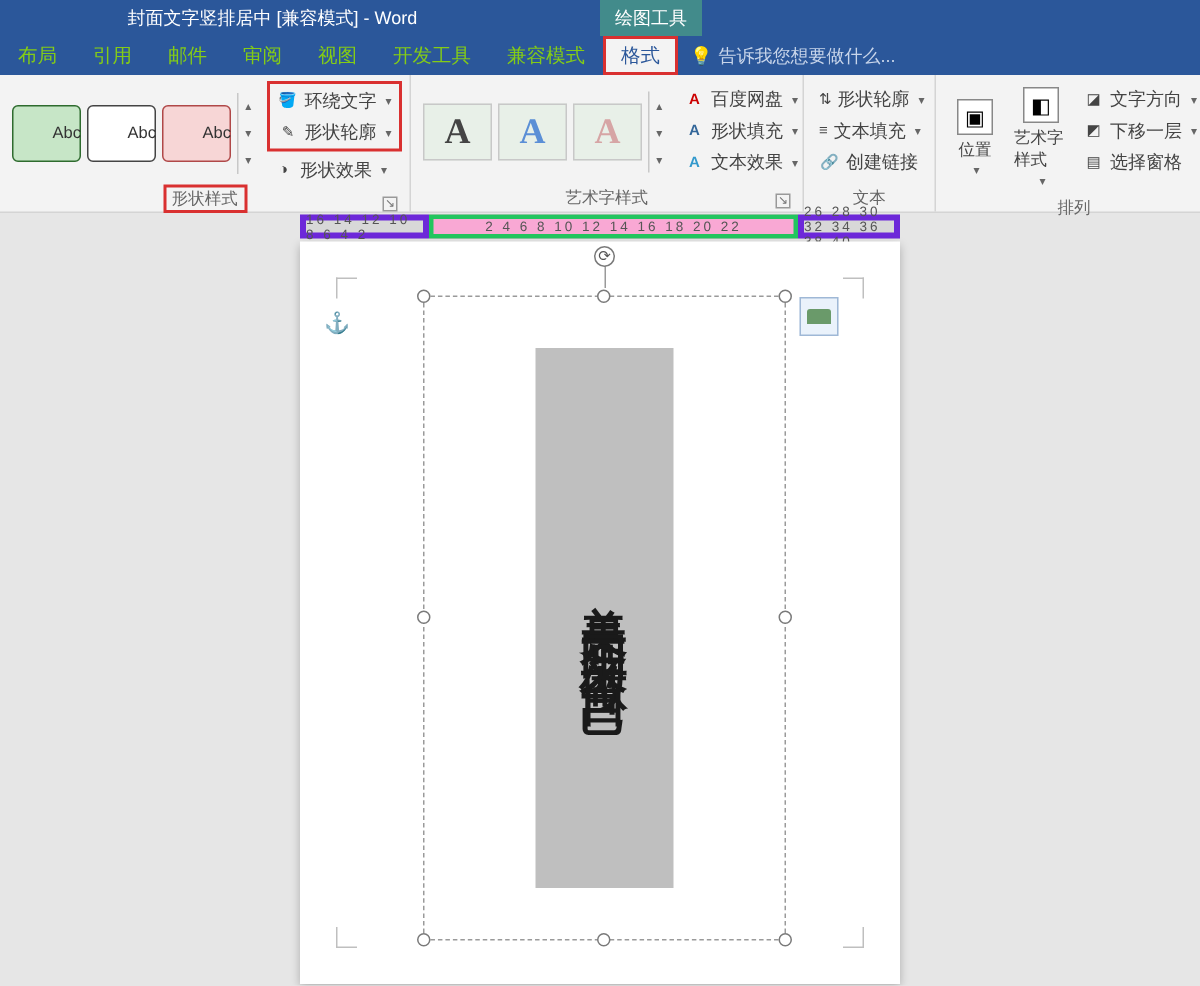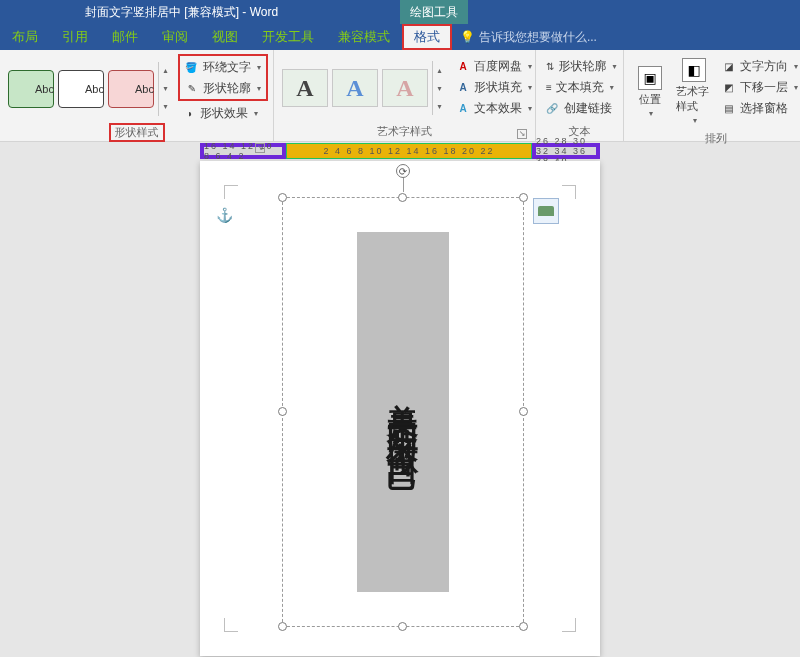--- a/index.html
+++ b/index.html
@@ -12,21 +12,21 @@
   .menubar { height: 26px; background: #2b579a; display: flex; align-items: center; }
   .menu-item { color: #84cc16; padding: 0 12px; height: 26px; line-height: 26px; cursor: pointer; font-size: 13px; }
   .menu-item.active { background: #f3f3f3; color: #2b579a; border: 2px solid #d93030; line-height: 22px; padding: 0 10px; }
   .tell-me { color: #c8d5ea; display: flex; align-items: center; margin-left: 8px; font-size: 12px; }
   .bulb { margin-right: 4px; font-size: 12px; }
   
   .ribbon { height: 92px; background: #f3f3f3; border-bottom: 1px solid #d4d4d4; display: flex; }
   .ribbon-group { border-right: 1px solid #d4d4d4; padding: 4px 6px 0 6px; display: flex; flex-direction: column; justify-content: space-between; }
   .ribbon-group-body { display: flex; gap: 4px; flex: 1; }
   .ribbon-group-label { text-align: center; font-size: 11px; color: #666; padding: 2px 0; position: relative; }
-  .ribbon-group-label.hi { border: 2px solid #d93030; display: inline-block; margin: 0 auto 13px; padding: 0 4px; }
+  .ribbon-group-label.hi { border: 2px solid #d93030; display: inline-block; margin: 0 auto 1px; padding: 0 4px; }
   .dialog-launcher { position: absolute; right: 2px; bottom: 2px; width: 10px; height: 10px; border: 1px solid #999; font-size: 8px; color: #777; line-height: 8px; text-align: center; }
   
   .abc-gallery { display: flex; gap: 4px; align-items: center; padding: 6px 2px; }
   .abc-swatch { width: 46px; height: 38px; border: 1px solid #999; border-radius: 4px; display: flex; align-items: center; justify-content: center; font-size: 11px; color: #333; cursor: pointer; padding-left: 27px; }
   .abc1 { background: #c7e6c7; border-color: #2e6b2e; }
   .abc2 { background: #fff; border-color: #444; }
   .abc3 { background: #f7d6d6; border-color: #b04848; }
   .gallery-more { width: 14px; height: 54px; border-left: 1px solid #c8c8c8; display: flex; flex-direction: column; justify-content: space-around; align-items: center; color: #666; font-size: 8px; cursor: pointer; }
   
   .shape-btn-col { display: flex; flex-direction: column; gap: 1px; padding-top: 2px; }
@@ -45,21 +45,21 @@
   .big-btn .icnL { width: 24px; height: 24px; border: 1px solid #888; background: #fff; display: flex; align-items: center; justify-content: center; font-size: 14px; }
   .big-btn .lbl { font-size: 11px; color: #444; }
   
   .arrange-col { display: flex; flex-direction: column; gap: 1px; padding-top: 2px; }
   .arrange-row { display: flex; align-items: center; gap: 4px; height: 20px; padding: 0 4px; cursor: pointer; font-size: 12px; color: #444; white-space: nowrap; }
   
   .ruler-wrap { background: #e6e6e6; display: flex; justify-content: center; }
   .ruler { width: 400px; height: 16px; background: #e6e6e6; display: flex; margin-top: 1px; }
   .ruler-seg { font-size: 9px; color: #555; letter-spacing: 2px; display: flex; align-items: center; justify-content: center; }
   .ruler-out { background: #d8d8d8; border: 4px solid #6d28d9; }
-  .ruler-in { background: #eab308; border: 1px solid #22c55e; flex: 1; }
+  .ruler-in { background: #f9a8d4; border: 3px solid #22c55e; flex: 1; }
   
   .canvas-area { background: #e6e6e6; display: flex; justify-content: center; padding-top: 2px; }
   .page { width: 400px; height: 495px; background: #fff; box-shadow: 0 2px 6px rgba(0,0,0,0.25); position: relative; }
   .crop { position: absolute; width: 14px; height: 14px; border-color: #bfbfbf; }
   .crop.tl { top: 24px; left: 24px; border-top: 1px solid #bfbfbf; border-left: 1px solid #bfbfbf; }
   .crop.tr { top: 24px; right: 24px; border-top: 1px solid #bfbfbf; border-right: 1px solid #bfbfbf; }
   .crop.bl { bottom: 24px; left: 24px; border-bottom: 1px solid #bfbfbf; border-left: 1px solid #bfbfbf; }
   .crop.br { bottom: 24px; right: 24px; border-bottom: 1px solid #bfbfbf; border-right: 1px solid #bfbfbf; }
   .anchor { position: absolute; left: 16px; top: 46px; color: #3b6db4; font-size: 14px; }
   

